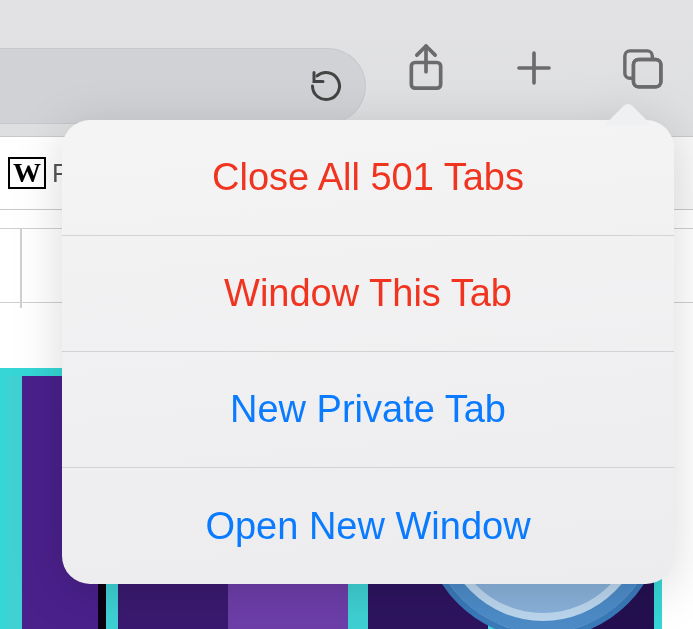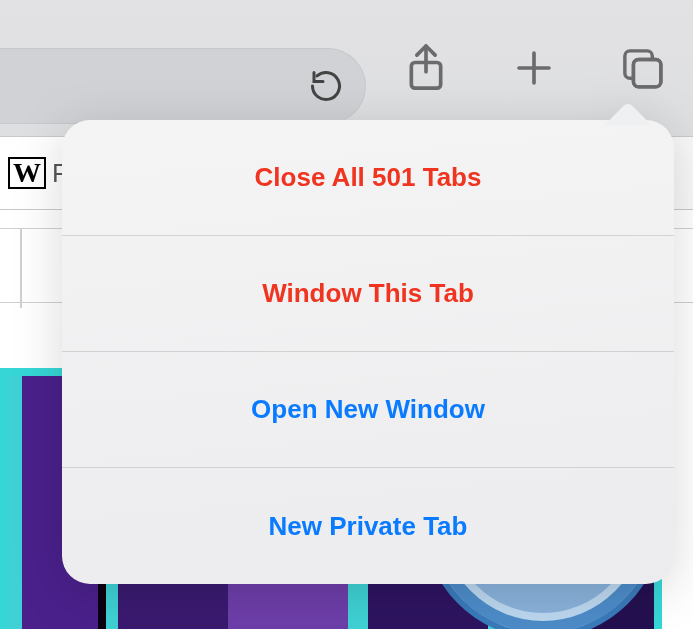--- a/index.html
+++ b/index.html
@@ -183,22 +183,22 @@
       width: 100%;
       background: linear-gradient(175deg, #f4f4f5, #ececee);
       border-radius: 28px;
       overflow: hidden;
     }
     .menu-item {
       height: 116px;
       display: flex;
       align-items: center;
       justify-content: center;
-      font-size: 26px;
-      font-weight: 700;
+      font-size: 38px;
+      font-weight: 400;
       border-bottom: 1px solid rgba(0,0,0,0.12);
       cursor: pointer;
     }
     .menu-item:last-child { border-bottom: none; }
     .txt-red { color: #f0341f; }
     .txt-blue { color: #0a7bff; }
   </style>
 </head>
 <body>
 
@@ -256,21 +256,21 @@
   <div class="popover-wrap">
     <div class="popover-arrow"></div>
     <div class="popover">
       <div class="menu-item txt-red">
           <span>Close All 501 Tabs</span>
         </div>
       <div class="menu-item txt-red">
           <span>Window This Tab</span>
         </div>
       <div class="menu-item txt-blue">
+          <span>New Private Tab</span>
+        </div>
+      <div class="menu-item txt-blue">
           <span>Open New Window</span>
         </div>
-      <div class="menu-item txt-blue">
-          <span>New Private Tab</span>
-        </div>
     </div>
   </div>
 
 </div>
 
 </body></html>

